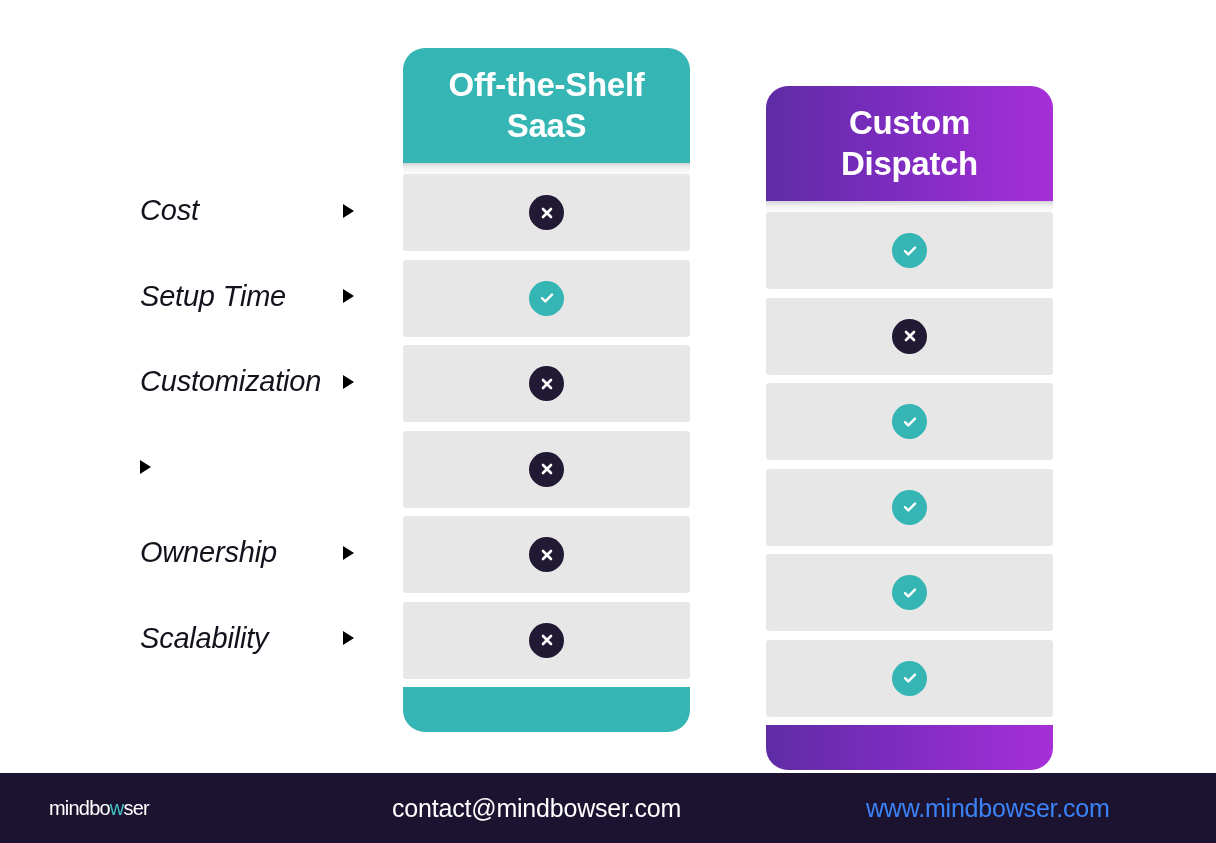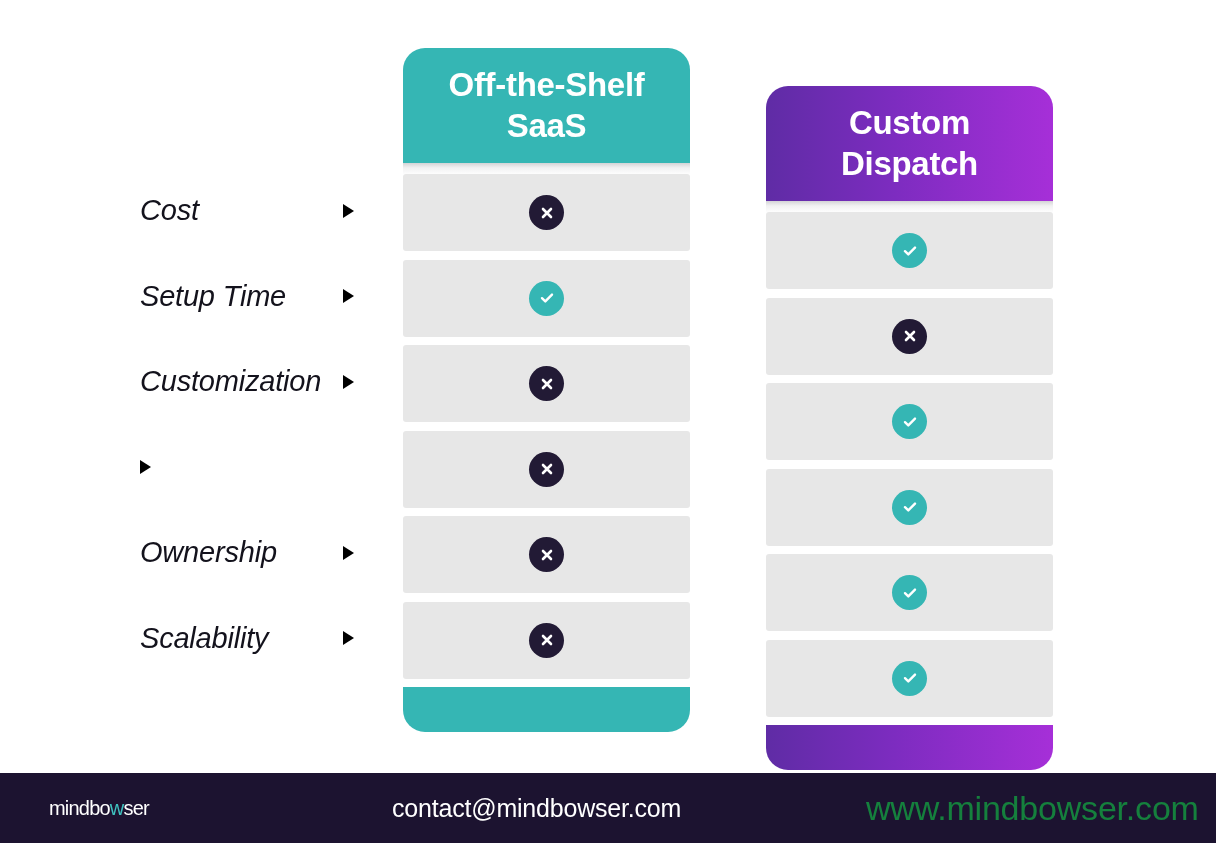--- a/index.html
+++ b/index.html
@@ -158,22 +158,22 @@
     position: absolute;
     left: 392px;
     font-size: 25px;
     color: #ffffff;
     letter-spacing: -0.2px;
   }
 
   #footer-website {
     position: absolute;
     left: 866px;
-    font-size: 34px;
-    color: #15803d;
+    font-size: 25px;
+    color: #3b82f6;
     letter-spacing: -0.2px;
   }
 </style>
 </head>
 <body>
 
 <div id="comparison-board">
 
   <div id="label-column">
     <div class="label-row">

